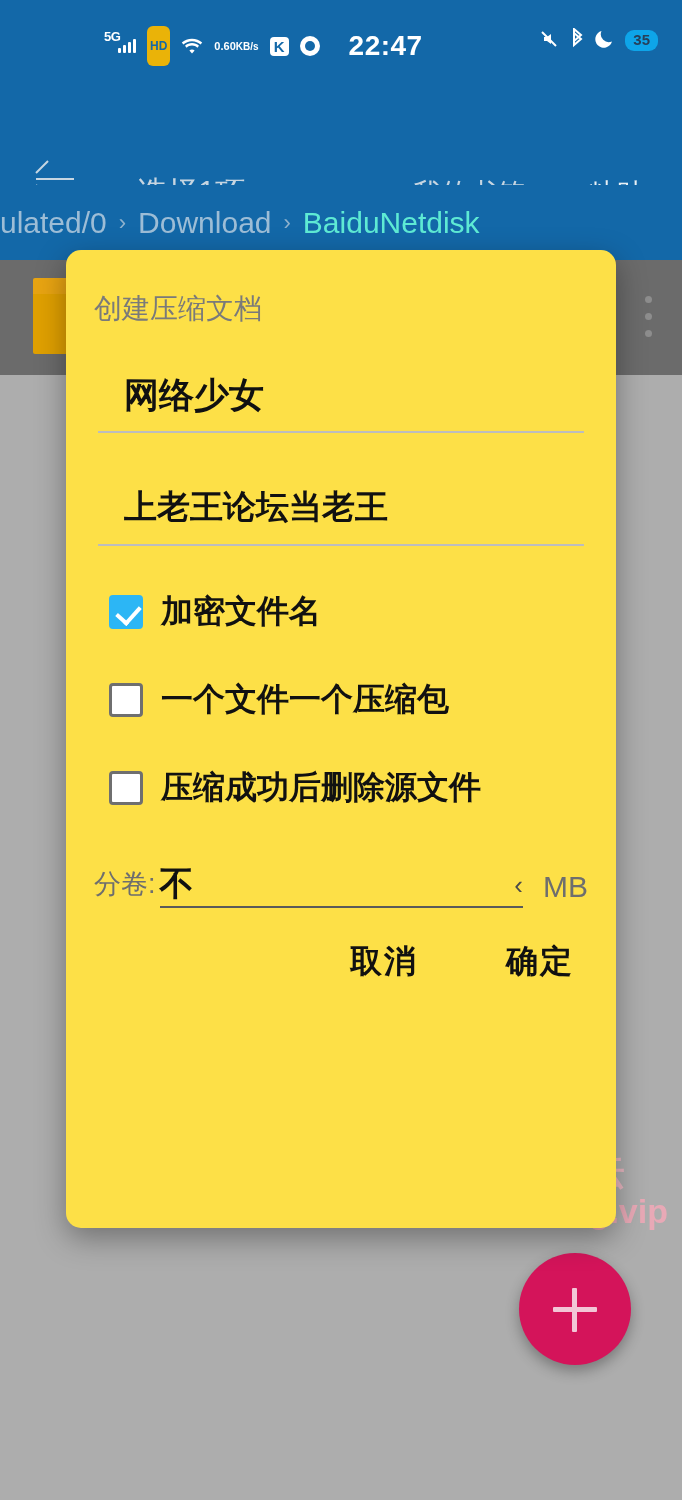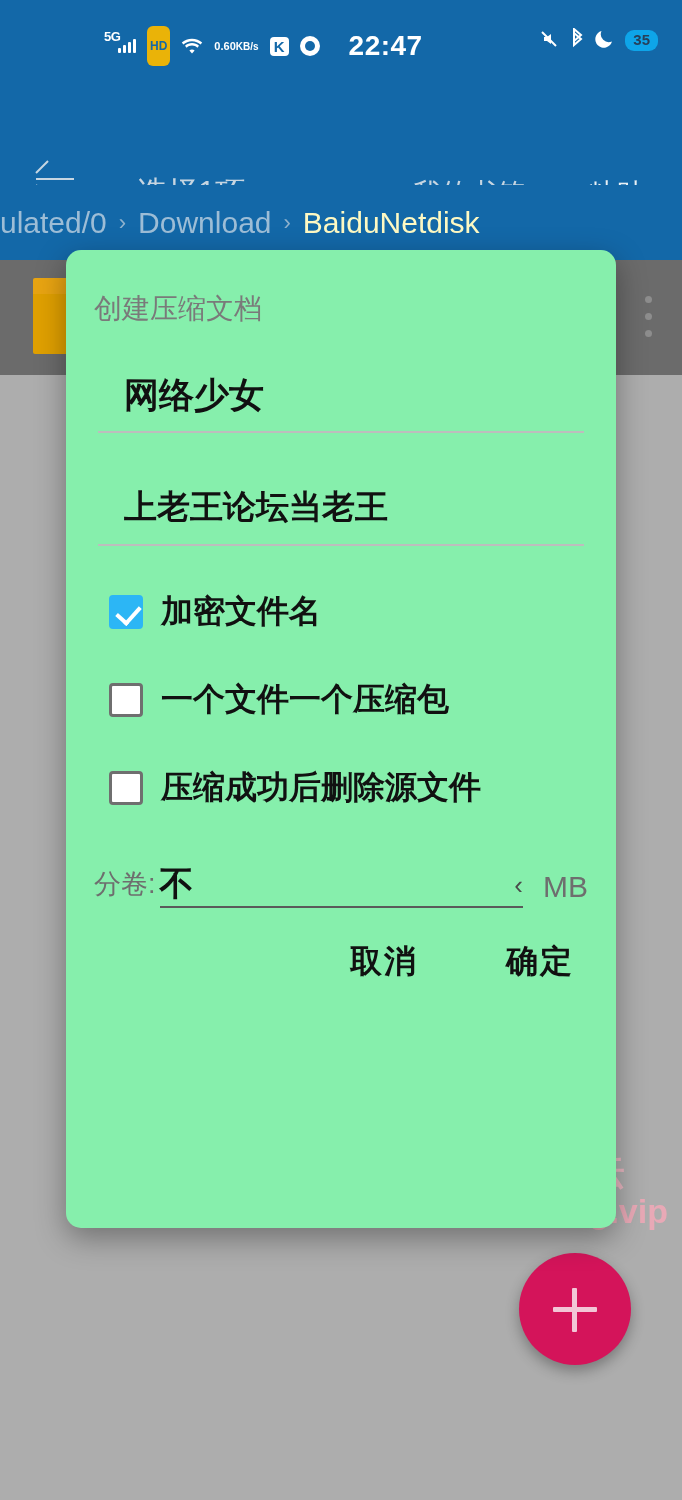--- a/index.html
+++ b/index.html
@@ -60,21 +60,21 @@
   .ab-act2{ position:absolute; left:588px; top:95px; font-size:28px; color:#e9f0f5;}
 
   
   .crumbs{
     position:absolute; top:185px; left:0; width:682px; height:75px;
     background:#1368a8; color:#9dbdd6; font-size:30px;
     display:flex; align-items:center; overflow:hidden; white-space:nowrap;
   }
   .crumbs span{ margin-right:0; }
   .crumb-sep{ color:#8fb2cd; font-size:22px; padding:0 12px; }
-  .crumb-cur{ color:#fef9c3; }
+  .crumb-cur{ color:#5eead4; }
 
   
   .bg-list{ position:absolute; top:260px; left:0; width:682px; height:1180px; background:#adadad;}
   .row-selected{
     position:absolute; top:0; left:0; width:682px; height:115px; background:#6b6b6b;
   }
   .row-thumb{
     position:absolute; left:33px; top:18px; width:52px; height:76px;
     background:linear-gradient(#e8a412 0 16px,#e0a000 16px 100%);
     border-radius:2px;
@@ -101,21 +101,21 @@
   .nav-recent{ position:absolute; left:170px; top:20px; width:40px; height:26px;}
   .nav-recent i{ display:block; width:40px; height:4px; background:#dcdcdc; margin-bottom:7px; border-radius:1px;}
   .nav-home{ position:absolute; left:320px; top:16px; width:44px; height:36px;}
   .nav-home svg{ display:block; }
   .nav-back{ position:absolute; left:470px; top:16px; width:44px; height:36px;}
   .nav-back svg{ display:block; }
 
   
   .dialog{
     position:absolute; left:66px; top:250px; width:550px; height:978px;
-    background:#86efac; border-radius:15px; box-shadow:0 10px 30px rgba(0,0,0,.35);
+    background:#fde047; border-radius:15px; box-shadow:0 10px 30px rgba(0,0,0,.35);
     padding:0 28px;
   }
   .dlg-title{ font-size:28px; color:#7a7a7a; padding-top:40px; }
   .dlg-name{
     font-size:35px; color:#111; font-weight:600; padding:44px 0 12px 30px;
   }
   .underline{ height:2px; background:#bdbdbd; margin:0 4px; }
 
   .two-col{ display:flex; padding-top:26px; }
   .col{ width:50%; position:relative; }

